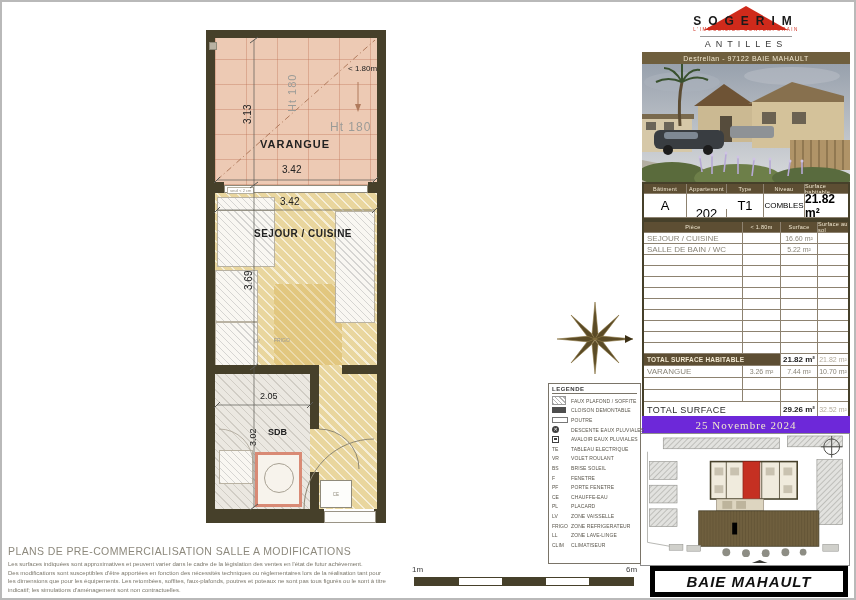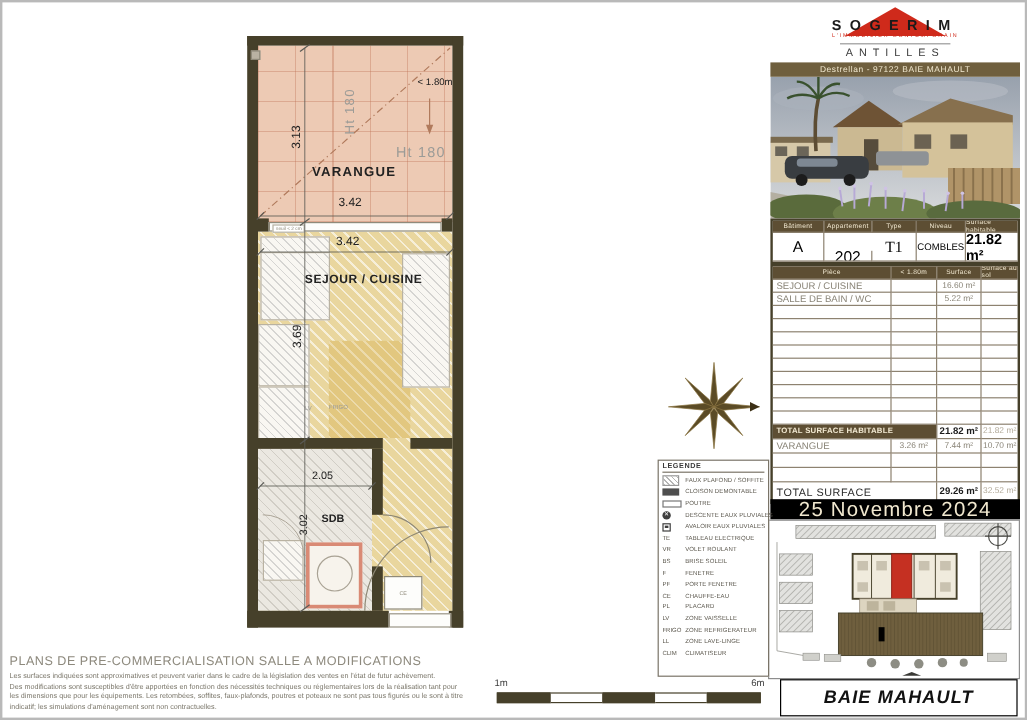--- a/index.html
+++ b/index.html
@@ -74,26 +74,26 @@
   .hdr { background:#5d4e33; color:#f2e9d2; font-size:5.5px; letter-spacing:.3px; }
   .info-cols { grid-template-columns:43px 40px 37px 41px 1fr; }
   .room-cols { grid-template-columns:99px 38px 37px 1fr; }
   .left-cell { justify-content:flex-start; padding-left:3px; }
   .room-name { color:#8a8578; font-size:8px; }
   .room-val { color:#8a8578; font-size:7px; }
   .bold-val { color:#1c1c1c; font-weight:bold; font-size:8px; }
   .ghost-val { color:#b3ab9b; font-size:7px; }
   .total-label { background:#5d4e33; color:#f2e9d2; font-size:6.5px; font-weight:bold; letter-spacing:.2px; }
   .date-bar { position:absolute; left:640px; top:414px; width:208px; height:17px;
-      background:#000000; color:#f1e8cf; font-size:17px; letter-spacing:1px;
-      display:flex; align-items:center; justify-content:center; }
+      background:#6d28d9; color:#f1e8cf; font-size:11px; letter-spacing:1px;
+      display:flex; align-items:center; justify-content:center;font-family:Liberation Serif, serif; }
   .siteplan-box { position:absolute; left:638px; top:431px; width:210px; height:133px;
       border:1px solid #8d8d8d; background:#fff; }
   .city-box { position:absolute; left:648px; top:564px; width:198px; height:31px;
-      border:1px solid #000000; display:flex; align-items:center; justify-content:center;
+      border:5px solid #000000; display:flex; align-items:center; justify-content:center;
       font-size:15px; font-style:italic; font-weight:bold; letter-spacing:1px; color:#111; }
 
   
   .legend { position:absolute; left:546px; top:381px; width:93px; height:181px;
       border:1px solid #7a7468; background:#fff; padding:2px 3px; }
   .legend-title { font-size:6px; font-weight:bold; color:#3a3a3a; letter-spacing:.5px;
       border-bottom:1px solid #7a7468; padding-bottom:1px; margin-bottom:2px; }
   .lrow { display:flex; align-items:center; height:9.6px; }
   .lsym { width:19px; display:flex; align-items:center; flex:none; }
   .labbr { width:19px; font-size:5px; color:#5a564c; flex:none; }
@@ -307,21 +307,21 @@
     <div class="trow info-cols" style="height:10px;">
       <div class="cell hdr">Bâtiment</div>
       <div class="cell hdr">Appartement</div>
       <div class="cell hdr">Type</div>
       <div class="cell hdr">Niveau</div>
       <div class="cell hdr">Surface habitable</div>
     </div>
     <div class="trow info-cols" style="height:24px;">
       <div class="cell" style="font-size:13px;">A</div>
       <div class="cell" style="font-size:13px;margin-top:15px;">202</div>
-      <div class="cell" style="font-size:13px;font-family:Liberation Serif, serif;">T1</div>
+      <div class="cell" style="font-size:13px;">T1</div>
       <div class="cell" style="font-size:8px;">COMBLES</div>
       <div class="cell" style="font-size:12px;font-weight:bold;">21.82 m²</div>
     </div>
   </div>
 
   <div class="tbl" style="top:218px;">
     <div class="trow room-cols" style="height:11px;">
       <div class="cell hdr">Pièce</div>
       <div class="cell hdr">&lt; 1.80m</div>
       <div class="cell hdr">Surface</div>

